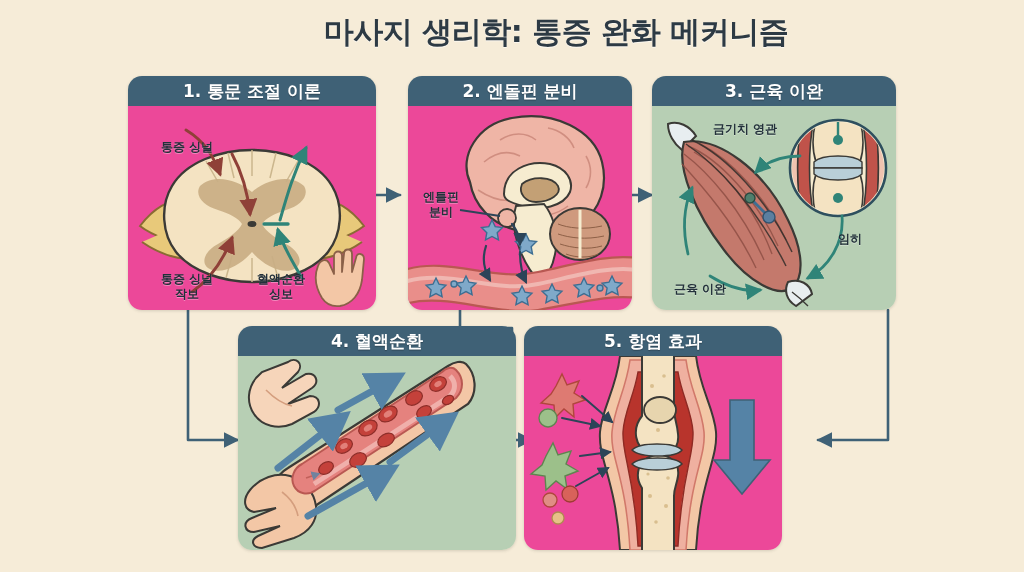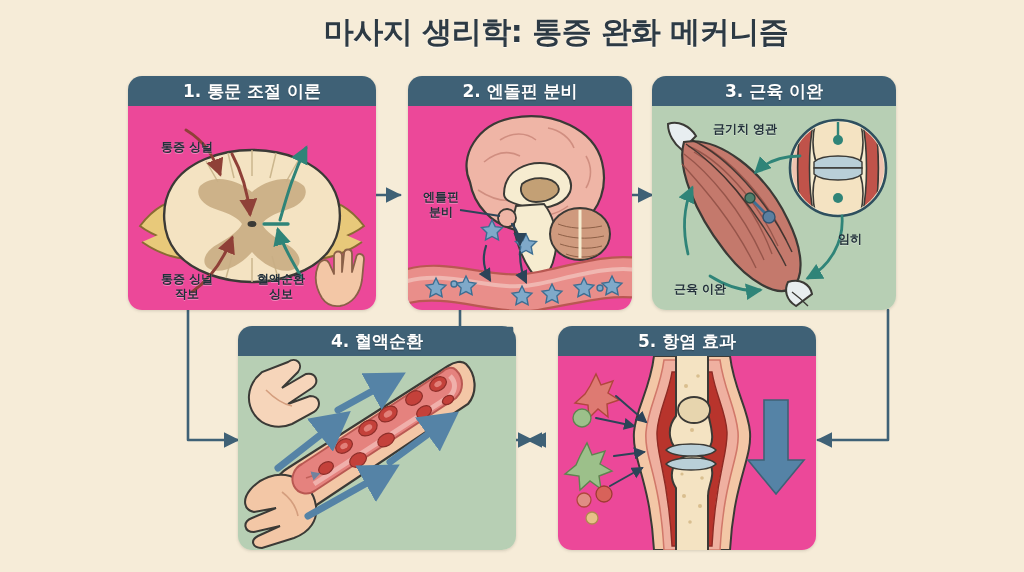--- a/index.html
+++ b/index.html
@@ -387,21 +387,21 @@
           <path d="M40,112 L104,62"></path>
           <path d="M100,54 L158,22"></path>
           <path d="M70,160 L152,114"></path>
           <path d="M152,106 L212,62"></path>
         </g>
         <path d="M68,122 L80,118" stroke="#b95852" stroke-width="1.6" fill="none" marker-end="url(#flowArrow)" opacity=".8"></path>
       </svg>
     </div>
   </div>
 
-  <div class="panel" style="left:524px; top:326px; width:258px; height:224px;margin-left:34px;">
+  <div class="panel" style="left:524px; top:326px; width:258px; height:224px;">
     <div class="panel-head">5. 항염 효과</div>
     <div class="panel-body body-blue">
 
       <svg width="258" height="194" viewBox="0 0 258 194">
 
         <path d="M96,0 C92,34 78,52 76,76 C74,104 92,124 96,194
               L172,194 C176,124 194,104 192,76 C190,52 176,34 172,0 Z" fill="#f3c7a6" stroke="#3b3a36" stroke-width="2"></path>
 
         <path d="M106,4 C102,34 90,52 88,76 C86,102 102,120 106,194
               L162,194 C166,120 182,102 180,76 C178,52 166,34 162,4 Z" fill="#efb0a0" stroke="#d1786a" stroke-width="1.6"></path>

